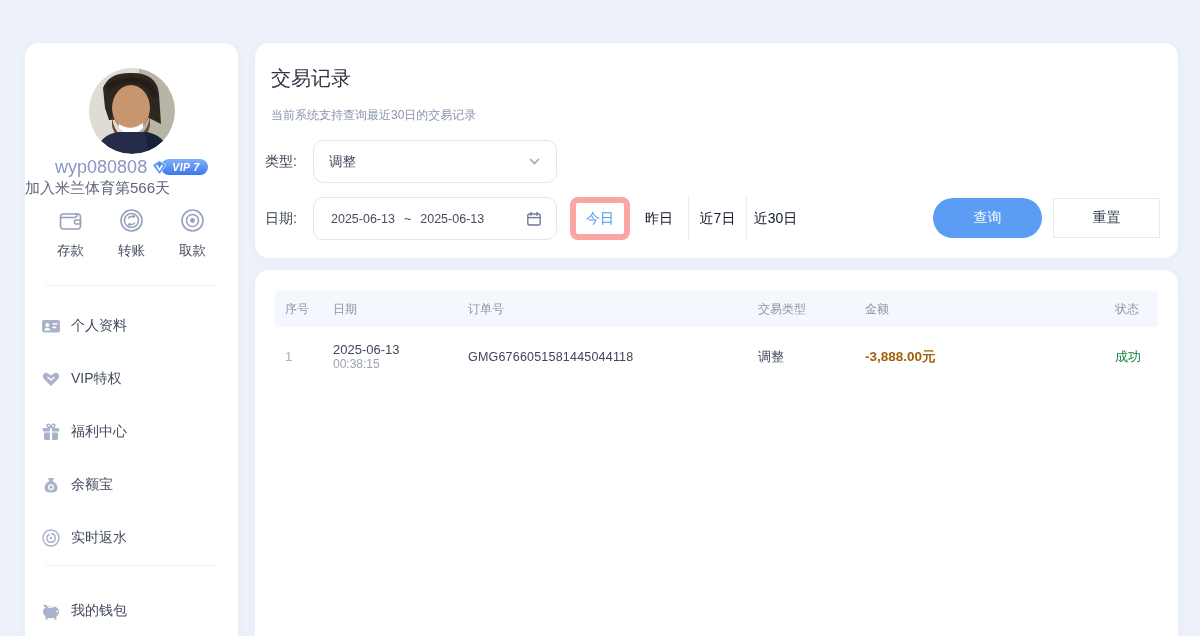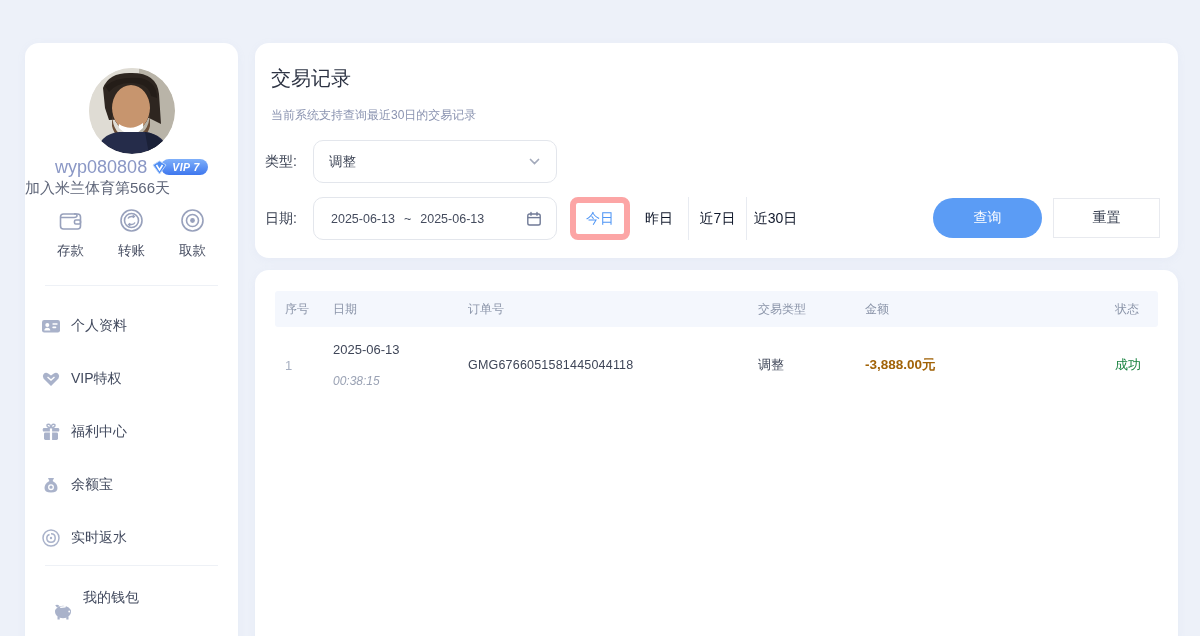--- a/index.html
+++ b/index.html
@@ -49,21 +49,21 @@
   .action-label { font-size:13.5px; color:#454c60; }
   .sb-divider { position:absolute; left:20px; right:20px; height:1px; background:#eef1f6; }
   .d1 { top:242px; } .d2 { top:522px; }
   .menu { position:absolute; top:256px; left:0; right:0; }
   .menu-item {
     height:53px; display:flex; align-items:center;
     padding-left:16px; gap:10px; cursor:pointer;
   }
   .menu-item .mi-label { font-size:14px; color:#424a5e; }
   .wallet-item { position:absolute; top:546px; left:0; right:0; height:44px;
-    display:flex; padding-left:28px; gap:10px; cursor:pointer; }
+    display:flex; align-items:center; padding-left:16px; gap:10px; cursor:pointer; }
   .wallet-item .mi-label { font-size:14px; color:#424a5e; }
 
   
   .topcard { left:255px; top:43px; width:923px; height:215px; }
   .tc-title { position:absolute; left:16px; top:22px; font-size:20px; font-weight:500; color:#2e3444; }
   .tc-subtitle { position:absolute; left:16px; top:64px; font-size:12px; color:#8a93b0; }
   .filter-label { position:absolute; left:10px; font-size:14px; color:#3c4354; }
   .lbl-type { top:110px; }
   .lbl-date { top:167px; }
   .type-select {
@@ -103,21 +103,21 @@
   .tablecard { left:255px; top:270px; width:923px; height:380px; }
   .tgrid { display:grid; grid-template-columns:48px 135px 290px 107px 250px 1fr; align-items:center; }
   .thead {
     margin:21px 20px 0; height:36px; background:#f4f7fd; border-radius:3px;
     font-size:12px; color:#8b95a9;
   }
   .thead > div, .trow > div { padding-left:10px; }
   .trow { margin:0 20px; padding:15px 0; }
   .c-index { font-size:13px; color:#a8b0c2; }
   .c-date-l1 { font-size:13px; color:#3f4658; }
-  .c-date-l2 { font-size:12px; color:#9aa2b4; margin-top:17px;font-style:italic; }
+  .c-date-l2 { font-size:12px; color:#9aa2b4; margin-top:0; }
   .c-order { font-size:12.5px; color:#3f4658; letter-spacing:0.2px; }
   .c-type { font-size:13px; color:#3f4658; }
   .c-amount { font-size:13.5px; font-weight:bold; color:#a16207; }
   .c-status { font-size:13px; color:#15803d; font-weight:500; }
 
   .icon { display:inline-flex; align-items:center; justify-content:center; }
 </style>
 </head>
 <body>
 

